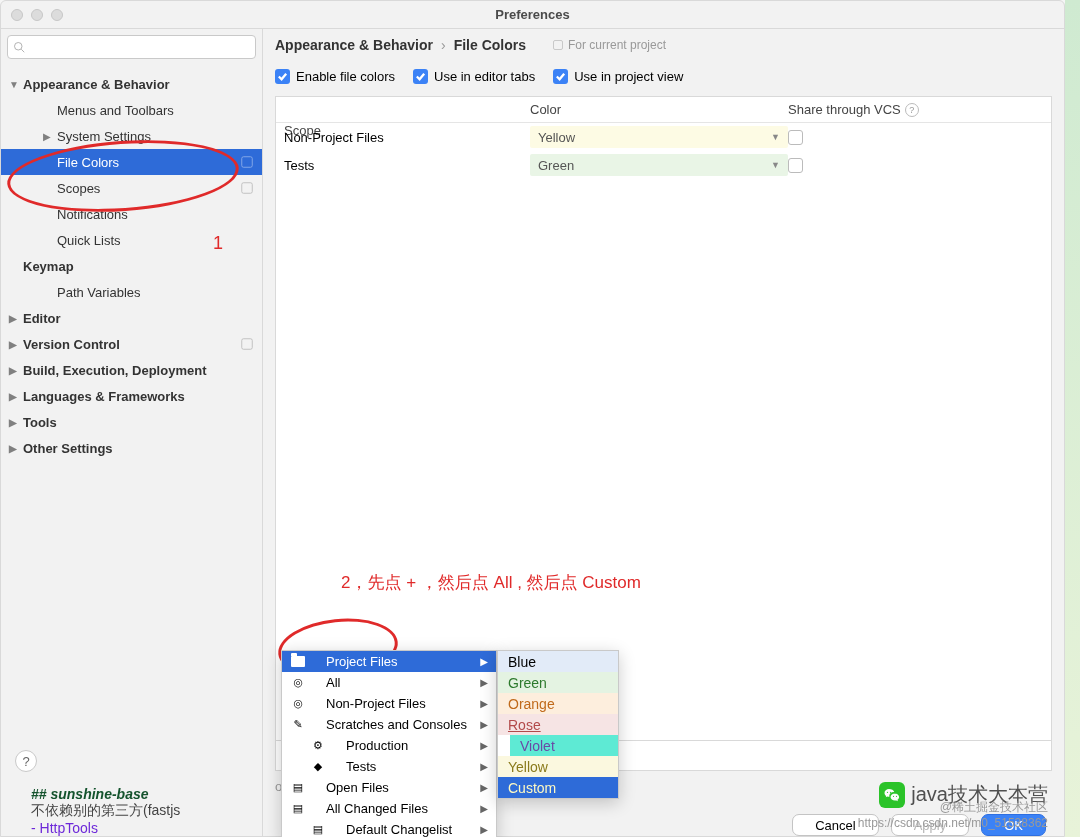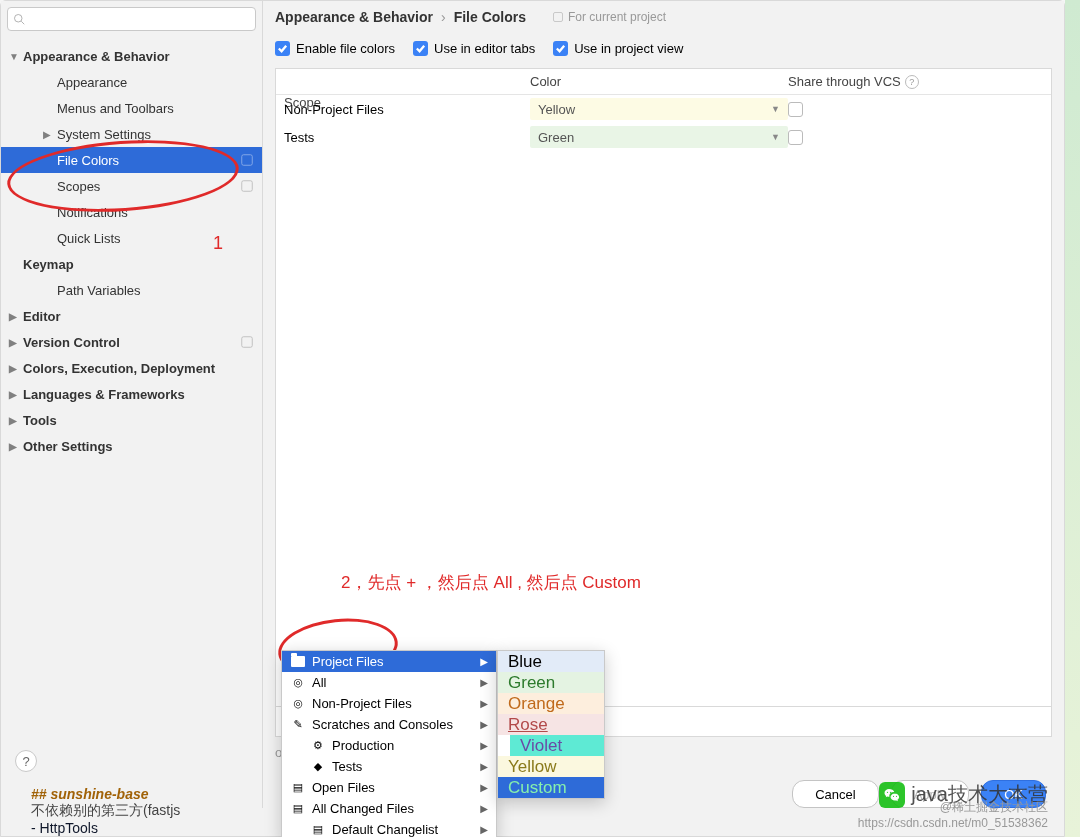--- a/index.html
+++ b/index.html
@@ -46,80 +46,84 @@
 .color-cell { flex: 1; height: 22px; display: flex; align-items: center; justify-content: space-between; padding: 0 8px; border-radius: 2px; font-size: 13px; }
 .yellow-bg { background: #fdfbe4; color: #555; }
 .green-bg { background: #e9f5e6; color: #555; }
 .caret-down { font-size: 9px; color: #888; }
 .empty-chk { width: 15px; height: 15px; border: 1px solid #bbb; border-radius: 3px; background: #fff; }
 .help-circle { width: 14px; height: 14px; border: 1px solid #bbb; border-radius: 50%; display: inline-flex; align-items: center; justify-content: center; font-size: 9px; color: #999; }
 .toolbar-row { height: 30px; border-top: 1px solid #d9d9d9; display: flex; align-items: center; padding-left: 8px; gap: 14px; color: #888; font-size: 16px; position: relative; }
 .toolbar-row .tb { cursor: default; }
 .hint { font-size: 13px; color: #999; padding: 8px 12px; }
 .buttons { display: flex; justify-content: flex-end; gap: 12px; padding: 12px 18px 0; }
-.btn { height: 28px; padding: 0 22px; border-radius: 12px; font-size: 13px; border: 1px solid #c4c4c4; background: #fff; display: flex; align-items: center; }
+.btn { height: 22px; padding: 0 22px; border-radius: 7px; font-size: 13px; border: 1px solid #c4c4c4; background: #fff; display: flex; align-items: center; }
 .btn.primary { background: #3b82f6; color: #fff; border-color: #2f6fe0; }
 .btn.disabled { color: #b5b5b5; }
 .help-btn { position: absolute; left: 14px; bottom: 64px; width: 22px; height: 22px; border: 1px solid #c9c9c9; border-radius: 50%; background: #fff; display: flex; align-items: center; justify-content: center; font-size: 13px; color: #666; }
 
 
 .annot { position: absolute; border: 3px solid #e02a2a; border-radius: 50%; pointer-events: none; }
 .annot1 { left: 6px; top: 140px; width: 232px; height: 70px; transform: rotate(-4deg); }
 .annot1-label { position: absolute; left: 212px; top: 232px; color: #e02a2a; font-size: 18px; font-weight: 500; }
 .annot2-label { position: absolute; left: 340px; top: 570px; color: #e02a2a; font-size: 17px; }
 .annot3 { left: 277px; top: 618px; width: 120px; height: 58px; transform: rotate(-6deg); }
 
 
 .menu1 { position: absolute; left: 280px; top: 649px; width: 216px; background: #fff; border: 1px solid #c9c9c9; box-shadow: 0 4px 16px rgba(0,0,0,.2); font-size: 13px; }
-.menu1 .mrow { height: 21px; display: flex; align-items: center; padding: 0 8px 0 8px; gap: 6px; position: relative; }
+.menu1 .mrow { height: 21px; display: flex; align-items: center; padding: 0 8px 0 8px; gap: 20px; position: relative; }
 .menu1 .mrow .sub-arrow { position: absolute; right: 8px; font-size: 10px; color: #666; }
 .menu1 .mrow.sel { background: #2e6bd8; color: #fff; }
 .menu1 .mrow.sel .sub-arrow { color: #fff; }
 .menu1 .mrow .ic { width: 16px; height: 16px; display: inline-flex; align-items: center; justify-content: center; font-size: 11px; }
 .menu1 .mrow.indent { padding-left: 28px; }
-.menu2 { position: absolute; left: 496px; top: 649px; width: 108px; background: #fff; border: 1px solid #c9c9c9; box-shadow: 0 4px 16px rgba(0,0,0,.2); font-size: 17px; }
+.menu2 { position: absolute; left: 496px; top: 649px; width: 122px; background: #fff; border: 1px solid #c9c9c9; box-shadow: 0 4px 16px rgba(0,0,0,.2); font-size: 14px; }
 .menu2 .crow { height: 21px; display: flex; align-items: center; padding: 0 10px; }
 .c-blue { background: #e2ebf8; } .c-green { background: #e4f3e2; color: #2d7a2d; }
 .c-orange { background: #fdeedd; color: #c06a1b; } .c-rose { background: #f6e4e4; color: #b24a4a; text-decoration: underline; }
 .c-violet { background: #5eead4; color: #6a4aa5; margin-left: 12px; } .c-yellow { background: #fbf8df; color: #8a7a1b; }
-.c-custom { background: #2e6bd8; color: #86efac; }
+.c-custom { background: #2e6bd8; color: #fef9c3; }
 .ft-code { position: absolute; left: 30px; bottom: 0; width: 700px; font-family: Menlo, monospace; font-size: 14px; color: #444; }
-.ft-code .ln1 { color: #a16207; font-style: italic; font-weight: bold; }
+.ft-code .ln1 { color: #14532d; font-style: italic; font-weight: bold; }
 .watermark { position: absolute; right: 16px; bottom: 28px; font-size: 20px; color: #333; opacity: .85; display: flex; align-items: center; gap: 6px; }
 .watermark2 { position: absolute; right: 16px; bottom: 6px; font-size: 12px; color: #999; display: flex; flex-direction: column; align-items: flex-end; }
 .wechat { width: 26px; height: 26px; border-radius: 6px; background: #09bb07; display: inline-flex; align-items: center; justify-content: center; }
 .wechat svg { width: 18px; height: 18px; fill: #fff; }
 .folder-ic { width:14px; height:11px; background:#8ab0e8; border-radius:1px; position:relative; }
 .folder-ic::before { content:""; position:absolute; top:-3px; left:0; width:6px; height:3px; background:#8ab0e8; border-radius:1px 1px 0 0; }
 .sel .folder-ic, .sel .folder-ic::before { background:#fff; }
 </style>
 </head>
 <body>
 
 <div class="window">
+  <div class="titlebar">
+    <div class="traffic">
+      <span></span>
+      <span></span>
+      <span></span>
+    </div>
+    <div class="title">Preferences</div>
+  </div>
   <div class="body">
     <div class="sidebar">
       <div class="search search-wrap">
         <svg viewBox="0 0 16 16">
             <circle cx="7" cy="7" r="5"></circle>
             <line x1="11" y1="11" x2="15" y2="15"></line>
           </svg>
         <input class="search-input" placeholder="" style="">
       </div>
       <div class="tree" id="tree">
           <div class="row bold">
             <span class="arrow">▼</span>
             <span>Appearance &amp; Behavior</span>
           </div>
           <div class="row child">
             <span class="arrow"></span>
-            <span>Appearance</span>
-          </div>
-          <div class="row child">
-            <span class="arrow"></span>
             <span>Menus and Toolbars</span>
           </div>
           <div class="row child">
             <span class="arrow">▶</span>
             <span>System Settings</span>
           </div>
           <div class="row child selected">
             <span class="arrow"></span>
             <span>File Colors</span>
             <span class="badge"><svg viewBox="0 0 16 16">
@@ -155,21 +159,21 @@
           </div>
           <div class="row bold">
             <span class="arrow">▶</span>
             <span>Version Control</span>
             <span class="badge"><svg viewBox="0 0 16 16">
                 <rect x="2" y="2" width="12" height="12" rx="2"></rect>
               </svg></span>
           </div>
           <div class="row bold">
             <span class="arrow">▶</span>
-            <span>Colors, Execution, Deployment</span>
+            <span>Build, Execution, Deployment</span>
           </div>
           <div class="row bold">
             <span class="arrow">▶</span>
             <span>Languages &amp; Frameworks</span>
           </div>
           <div class="row bold">
             <span class="arrow">▶</span>
             <span>Tools</span>
           </div>
           <div class="row bold">
@@ -331,21 +335,21 @@
       <div class="crow c-orange">Orange</div>
       <div class="crow c-rose">Rose</div>
       <div class="crow c-violet">Violet</div>
       <div class="crow c-yellow">Yellow</div>
       <div class="crow c-custom">Custom</div>
     </div>
 
   <div class="ft-code">
     <div class="ln1">## sunshine-base</div>
     <div>不依赖别的第三方(fastjs</div>
-    <div style="color:#0f172a">- HttpTools</div>
+    <div style="color:#6d28d9">- HttpTools</div>
   </div>
 
   <div class="watermark">
     <span class="wechat">
         <svg viewBox="0 0 24 24">
           <path d="M8 4C4.7 4 2 6.3 2 9.2c0 1.6.9 3 2.3 4l-.6 1.9 2.2-1.1c.7.2 1.4.3 2.1.3.2 0 .4 0 .6 0-.1-.4-.2-.8-.2-1.2 0-2.8 2.7-5 6-5 .2 0 .4 0 .6 0C14.3 5.6 11.4 4 8 4zm-2 3.5c.5 0 .9.4.9.9s-.4.9-.9.9-.9-.4-.9-.9.4-.9.9-.9zm4 0c.5 0 .9.4.9.9s-.4.9-.9.9-.9-.4-.9-.9.4-.9.9-.9zM16 10c-3.3 0-6 2.1-6 4.7s2.7 4.7 6 4.7c.6 0 1.2-.1 1.8-.2l2 1-.5-1.7c1.4-.9 2.2-2.2 2.2-3.7 0-2.6-2.7-4.7-6-4.7zm-2 3c.4 0 .8.3.8.8s-.3.8-.8.8-.8-.3-.8-.8.3-.8.8-.8zm4 0c.4 0 .8.3.8.8s-.3.8-.8.8-.8-.3-.8-.8.3-.8.8-.8z"></path>
         </svg>
       </span>
     <span>java技术大本营</span>
   </div>

